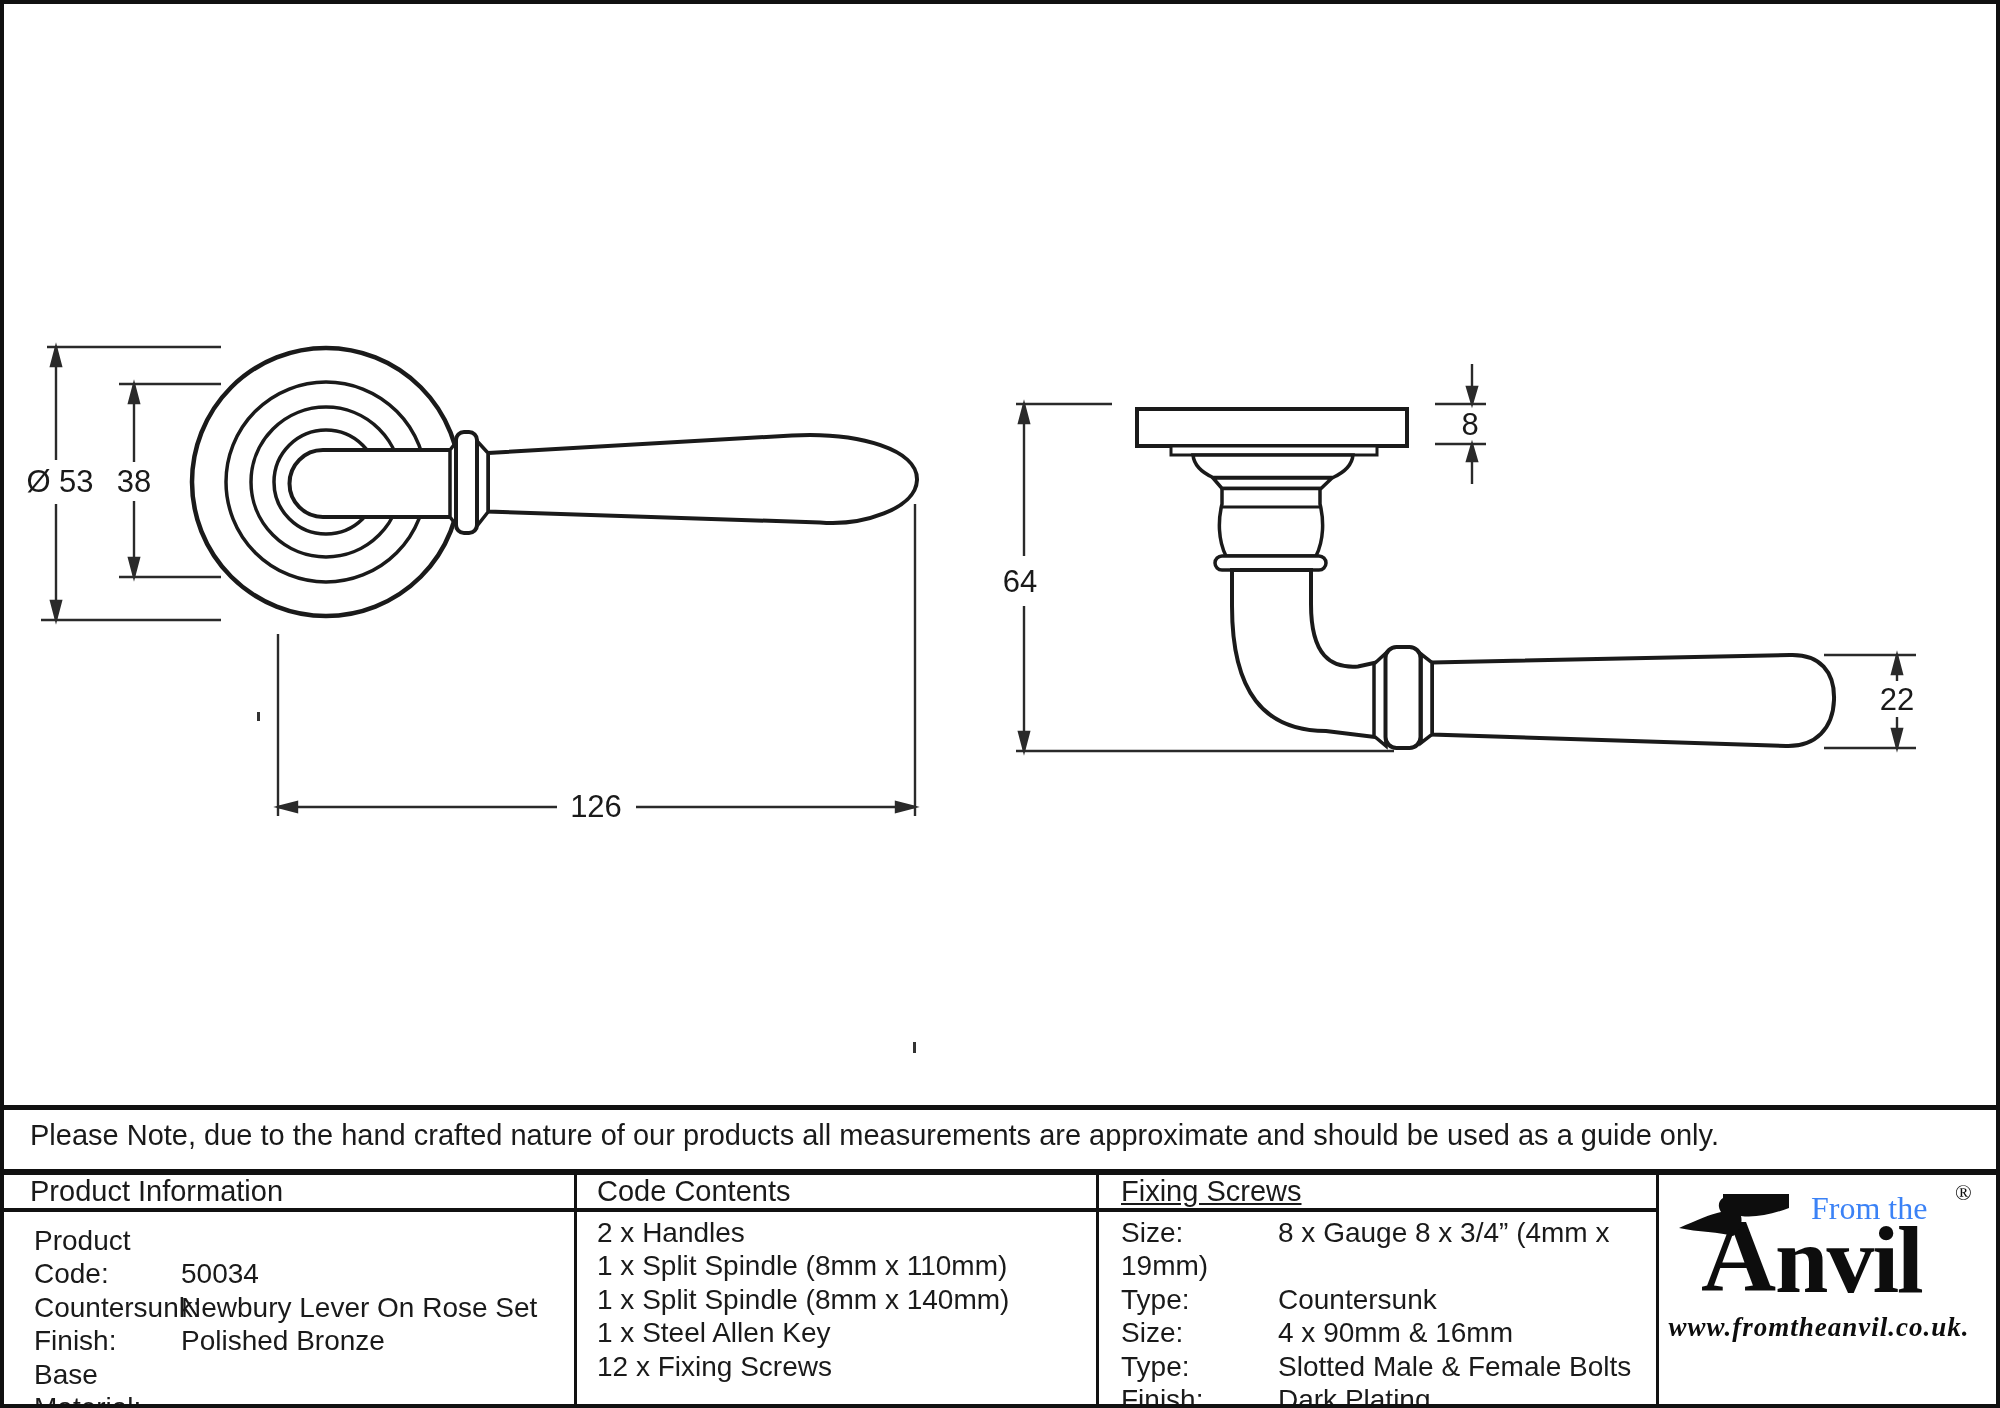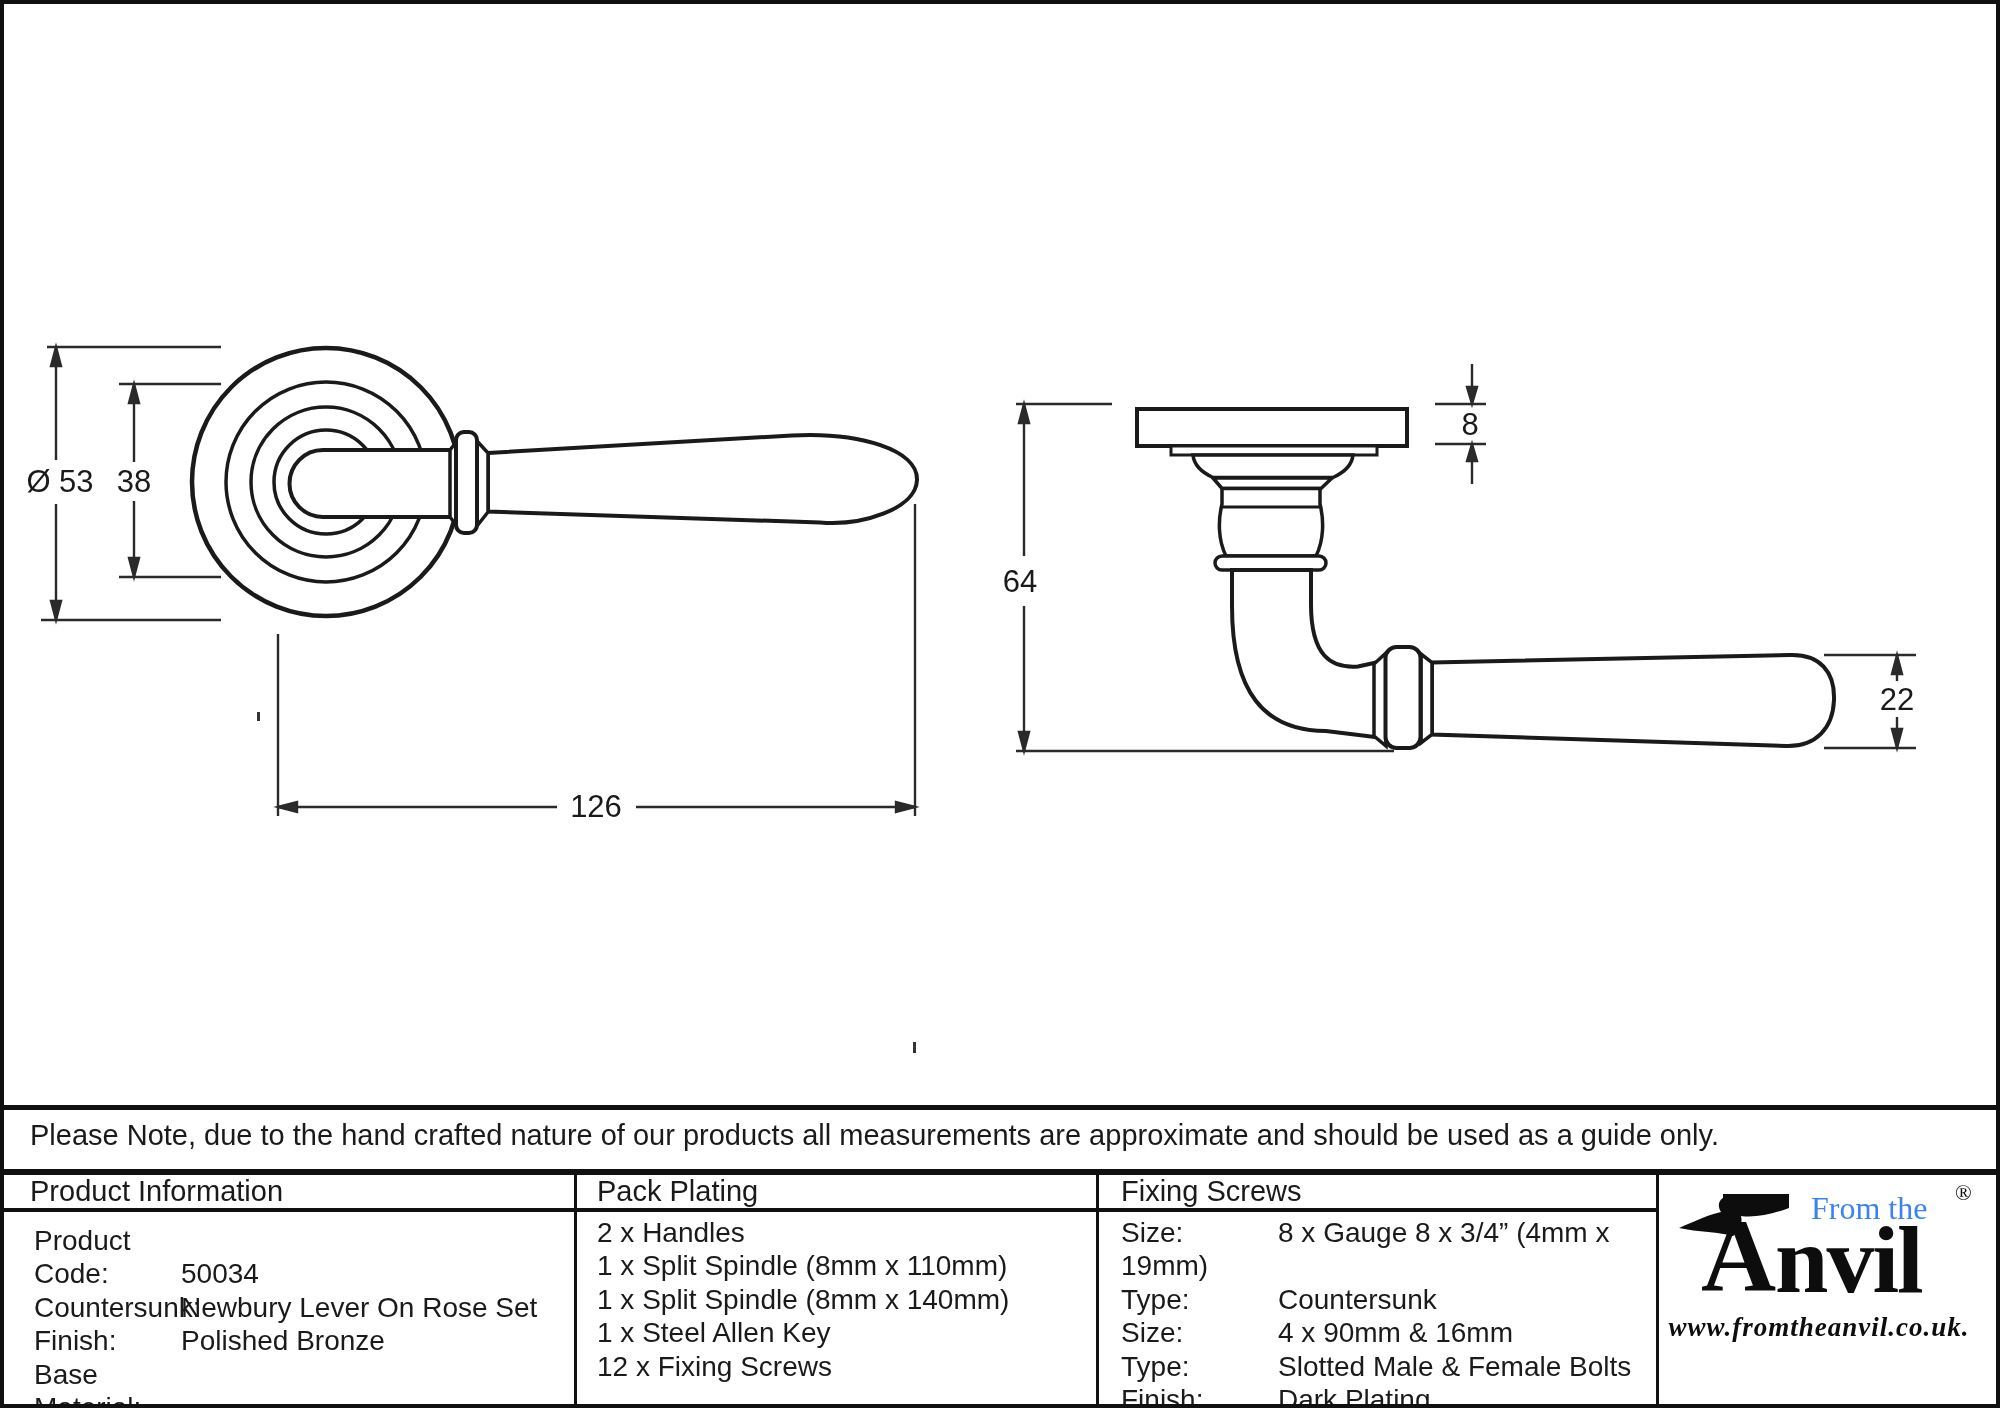--- a/index.html
+++ b/index.html
@@ -175,22 +175,22 @@
     <span>Please Note, due to the hand crafted nature of our products all measurements are approximate and should be used as a guide only.</span>
   </div>
   <div class="hline" style="left:0;top:1165px;width:1992px;height:6px;"></div>
 
   <div class="hline" style="left:0;top:1204px;width:1652px;height:4px;"></div>
   <div class="vline" style="left:570px;top:1165px;height:239px;"></div>
   <div class="vline" style="left:1092px;top:1165px;height:239px;"></div>
   <div class="vline" style="left:1652px;top:1165px;height:239px;"></div>
 
   <div class="th" style="left:26px;width:520px;">Product Information</div>
-  <div class="th" style="left:593px;width:480px;">Pack Plating</div>
-  <div class="th" style="left:1117px;width:500px;">Fixing Screws</div>
+  <div class="th" style="left:593px;width:480px;">Code Contents</div>
+  <div class="th" style="left:1117px;width:500px;text-decoration:underline;">Fixing Screws</div>
 
   <div class="col-body pi" style="left:30px;top:1220px;width:530px;">
     <div class="kv">
       <span class="k">Product Code:</span><span>50034</span>
     </div>
     <div class="kv">
       <span class="k">Countersunk:</span><span>Newbury Lever On Rose Set</span>
     </div>
     <div class="kv">
       <span class="k">Finish:</span><span>Polished Bronze</span>

